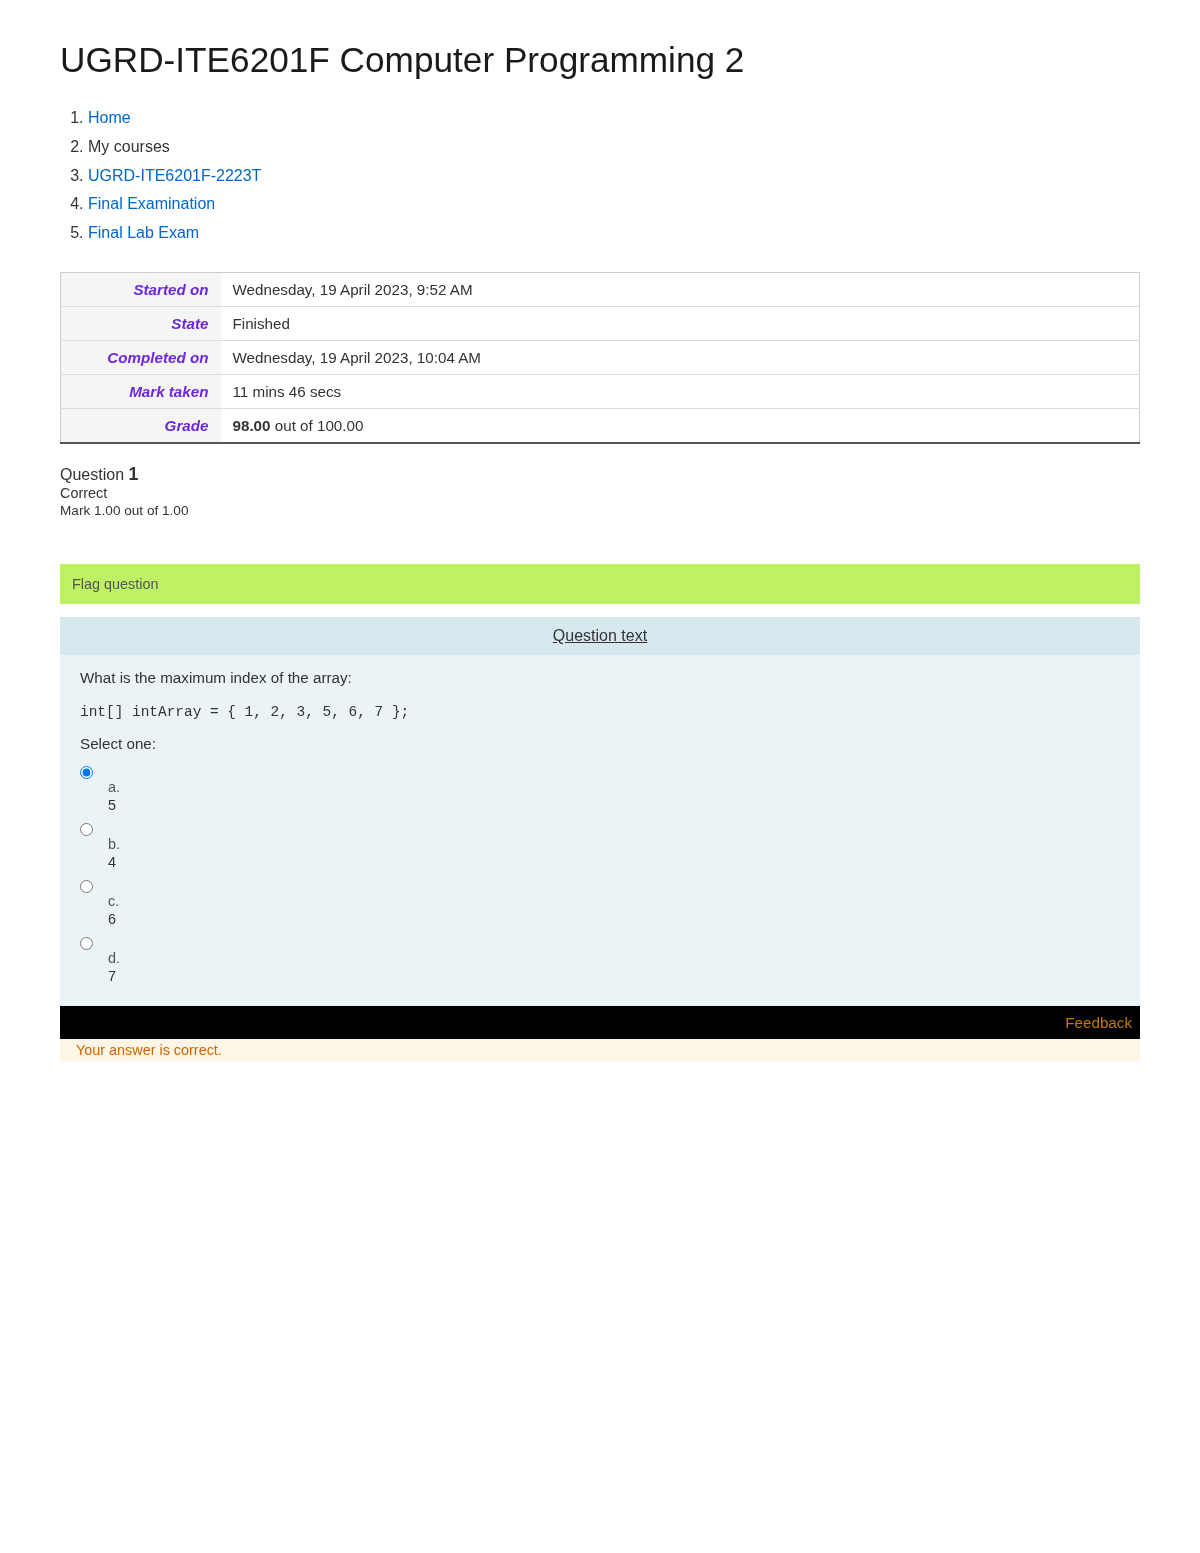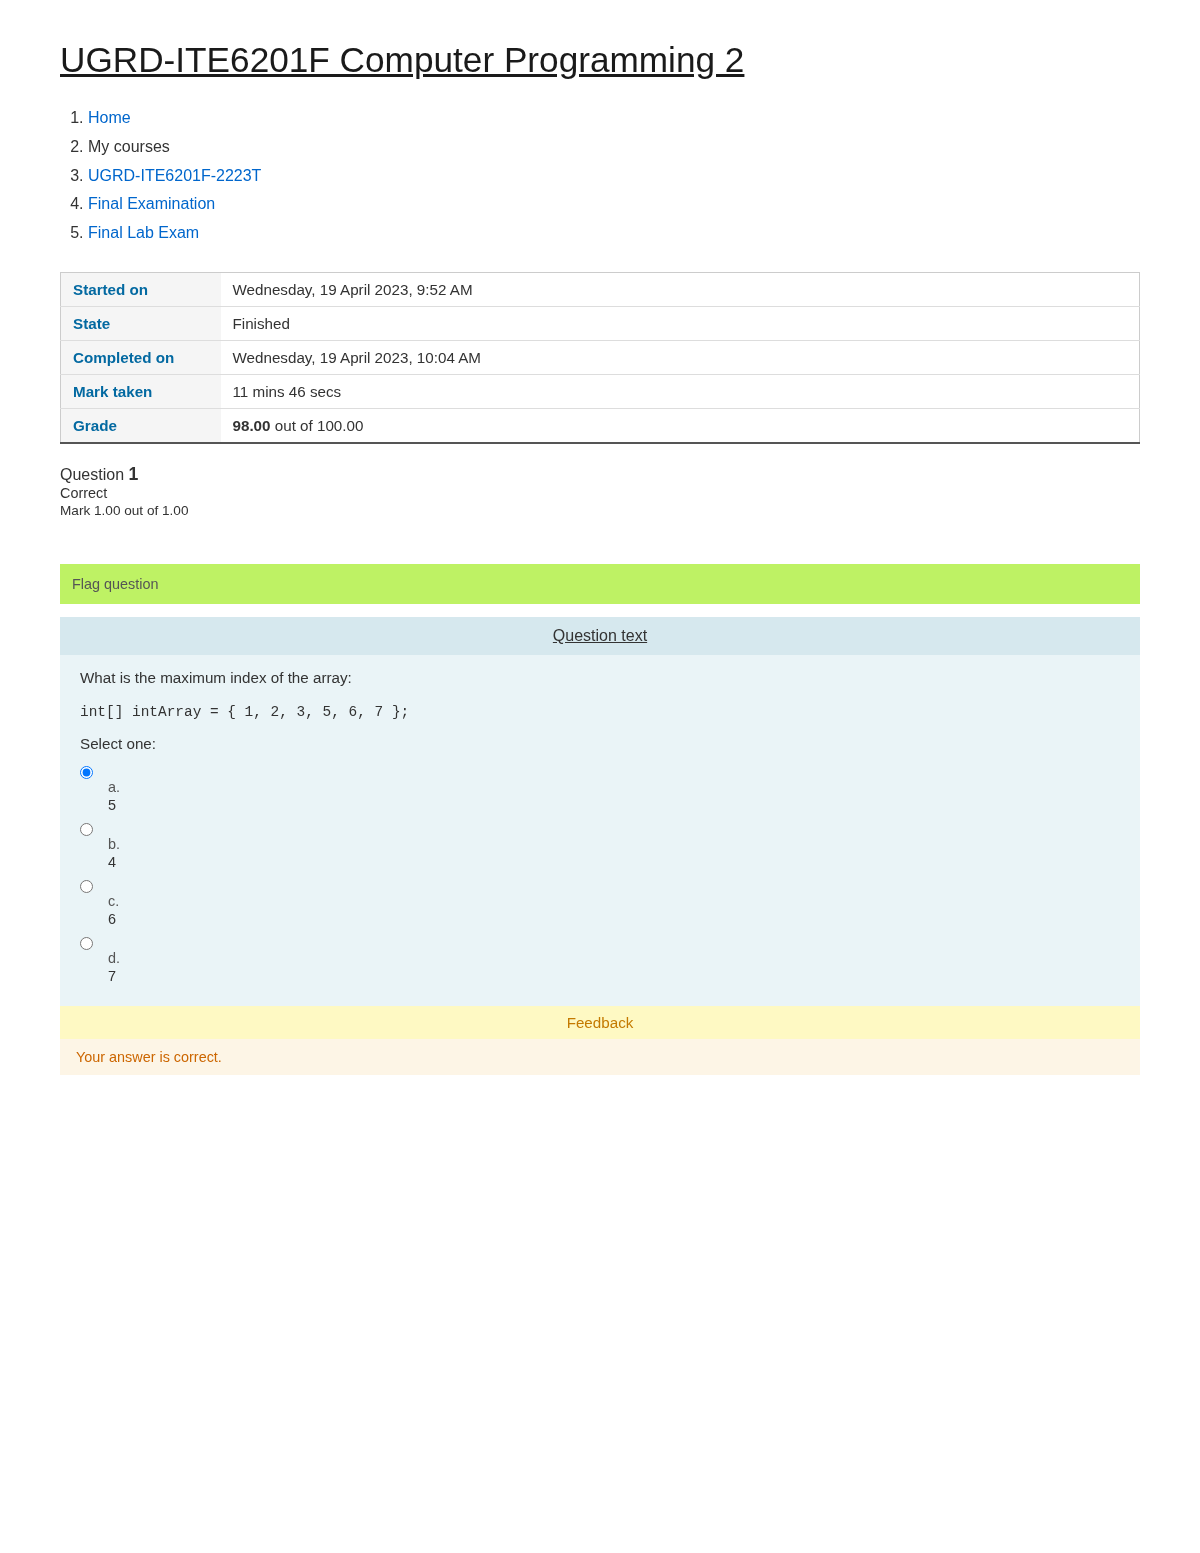--- a/index.html
+++ b/index.html
@@ -15,21 +15,20 @@
       background: #fff;
       padding: 40px 60px;
       max-width: 1200px;
     }
 
     .page-title {
       font-size: 2.2em;
       font-weight: 400;
       margin-bottom: 24px;
       color: #1a1a1a;
-      text-decoration: underline;
     }
 
     .breadcrumb {
       margin-bottom: 24px;
     }
 
     .breadcrumb ol {
       list-style: decimal;
       padding-left: 28px;
       line-height: 1.8;
@@ -59,24 +58,25 @@
       border-bottom: 2px solid #555;
     }
 
     .info-table td {
       padding: 8px 12px;
       font-size: 0.95em;
     }
 
     .info-table td:first-child {
       font-weight: bold;
-      text-align: left;
+      text-align: right;
       width: 160px;
       background: #f5f5f5;
-      color: #0369a1;
+      color: #6d28d9;
+      font-style: italic;
     }
 
     .info-table td:last-child {
       background: #fff;
     }
 
     .question-header {
       margin-top: 10px;
       margin-bottom: 4px;
     }
@@ -164,31 +164,31 @@
       display: flex;
       align-items: center;
       gap: 6px;
     }
 
     .feedback-section {
       margin-top: 0;
     }
 
     .feedback-header {
-      background: #fef9c3;
-      text-align: center;
+      background: #000000;
+      text-align: right;
       padding: 8px;
       font-size: 0.95em;
       color: #c47a00;
       font-weight: 500;
     }
 
     .feedback-body {
       background: #fdf5e6;
-      padding: 10px 16px;
+      padding: 3px 16px;
       font-size: 0.9em;
       color: #cc6600;
     }
 
     .spacer {
       height: 30px;
     }
   </style>
 </head>
 <body>

